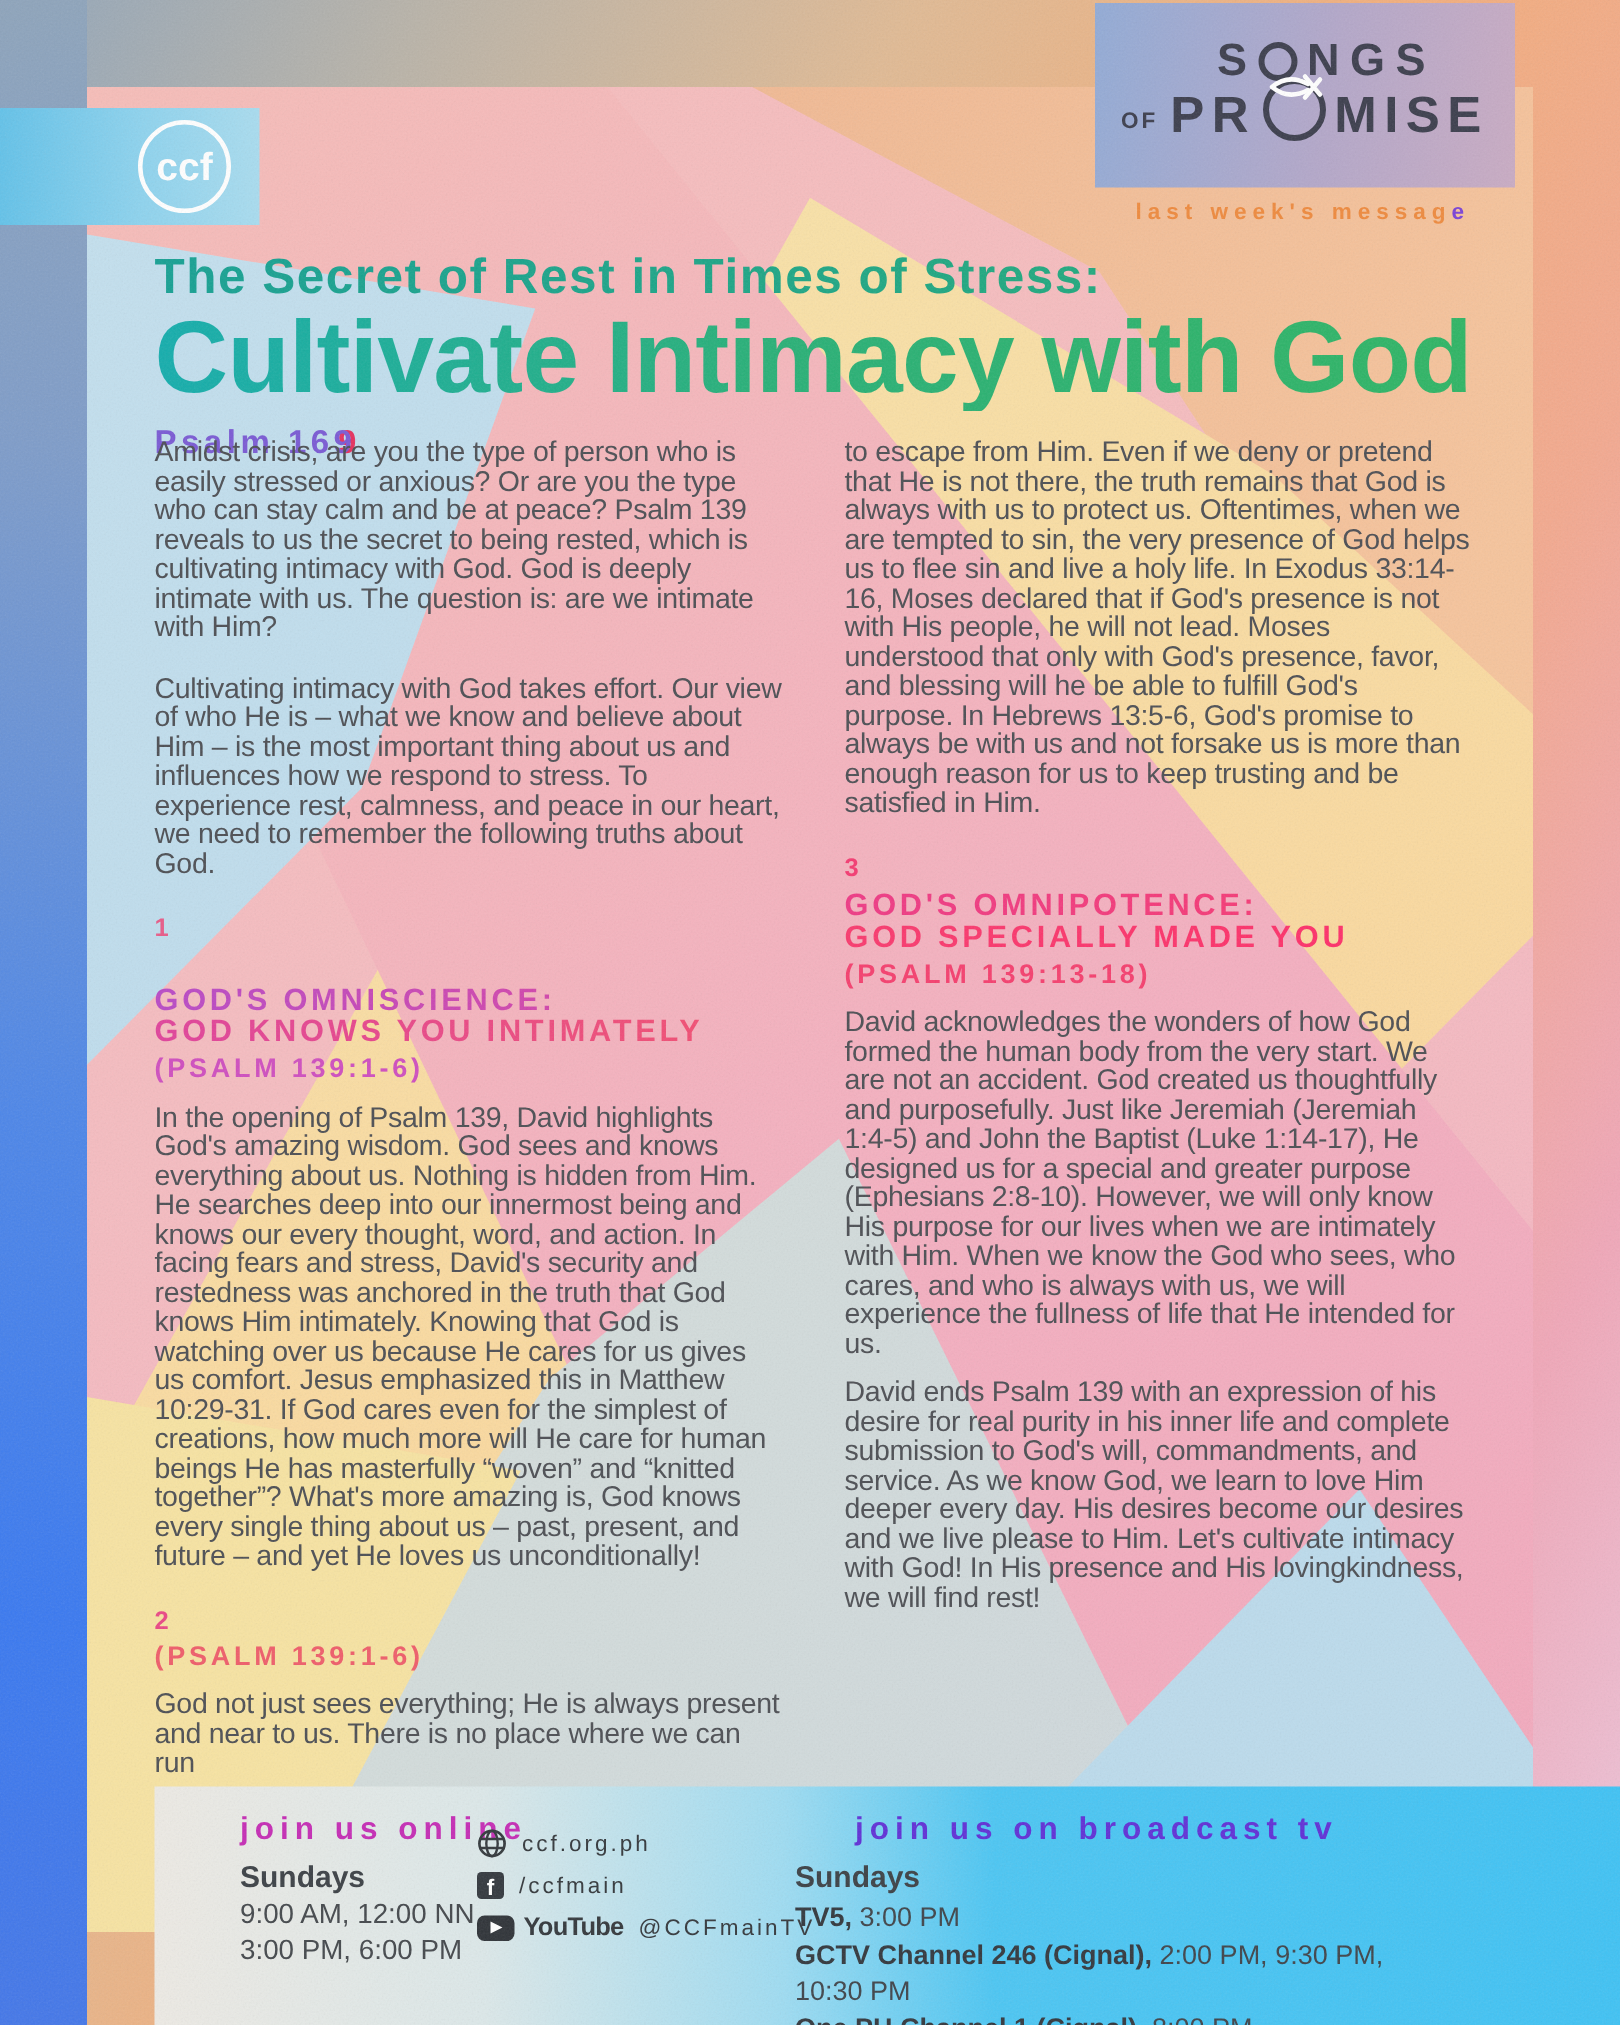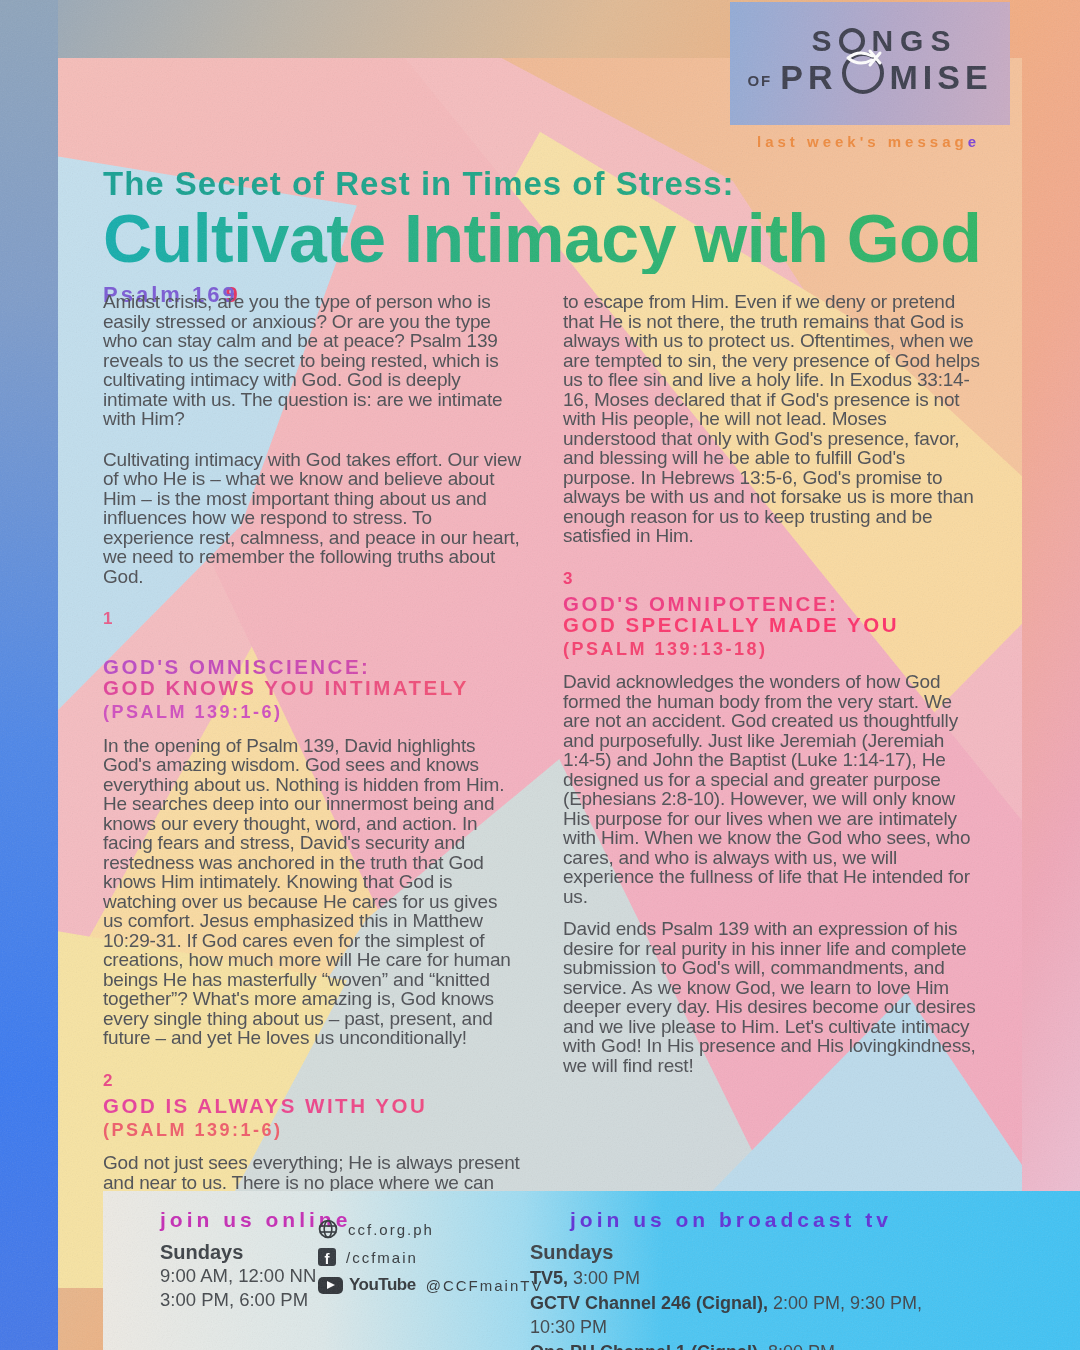--- a/index.html
+++ b/index.html
@@ -113,20 +113,25 @@
     <div class="shape bg-base"></div>
     <div class="shape bg-peach"></div>
     <div class="shape bg-yellow"></div>
     <div class="shape bg-pinkarm"></div>
     <div class="shape bg-blueleft"></div>
     <div class="shape bg-celadon"></div>
     <div class="shape bg-yellow2"></div>
     <div class="shape bg-bluebr"></div>
   </div>
 
+  <div class="ccf-band">
+    <div class="ccf-circle">
+      <span>ccf</span>
+    </div>
+  </div>
 
   <div class="sop-panel">
     <div class="sop-logo">
       <div class="sop-line1">
         <span>S</span>
           <span class="ring ring-sm"></span>
           <span>NGS</span>
       </div>
       <div class="sop-line2">
         <span class="sop-of">OF</span>
@@ -160,21 +165,20 @@
     <div class="section s1">
       <div class="sec-num">1</div>
       <div class="sec-h s1h1">GOD'S OMNISCIENCE:</div>
       <div class="sec-h s1h2">GOD KNOWS YOU INTIMATELY</div>
       <div class="sec-ref">(PSALM 139:1-6)</div>
       <p class="sec-body">In the opening of Psalm 139, David highlights God's amazing wisdom. God sees and knows everything about us. Nothing is hidden from Him. He searches deep into our innermost being and knows our every thought, word, and action. In facing fears and stress, David's security and restedness was anchored in the truth that God knows Him intimately. Knowing that God is watching over us because He cares for us gives us comfort. Jesus emphasized this in Matthew 10:29-31. If God cares even for the simplest of creations, how much more will He care for human beings He has masterfully “woven” and “knitted together”? What's more amazing is, God knows every single thing about us – past, present, and future – and yet He loves us unconditionally!</p>
     </div>
 
     <div class="section s2">
       <div class="sec-num">2</div>
-      <div class="sec-h s2h2">GOD IS ALWAYS WITH YOU</div>
       <div class="sec-ref">(PSALM 139:1-6)</div>
       <p class="sec-body">God not just sees everything; He is always present and near to us. There is no place where we can run</p>
     </div>
   </div>
 
   <div class="col col-right">
     <p class="para">to escape from Him. Even if we deny or pretend that He is not there, the truth remains that God is always with us to protect us. Oftentimes, when we are tempted to sin, the very presence of God helps us to flee sin and live a holy life. In Exodus 33:14-16, Moses declared that if God's presence is not with His people, he will not lead. Moses understood that only with God's presence, favor, and blessing will he be able to fulfill God's purpose. In Hebrews 13:5-6, God's promise to always be with us and not forsake us is more than enough reason for us to keep trusting and be satisfied in Him.</p>
 
     <div class="section s3">
       <div class="sec-num">3</div>

